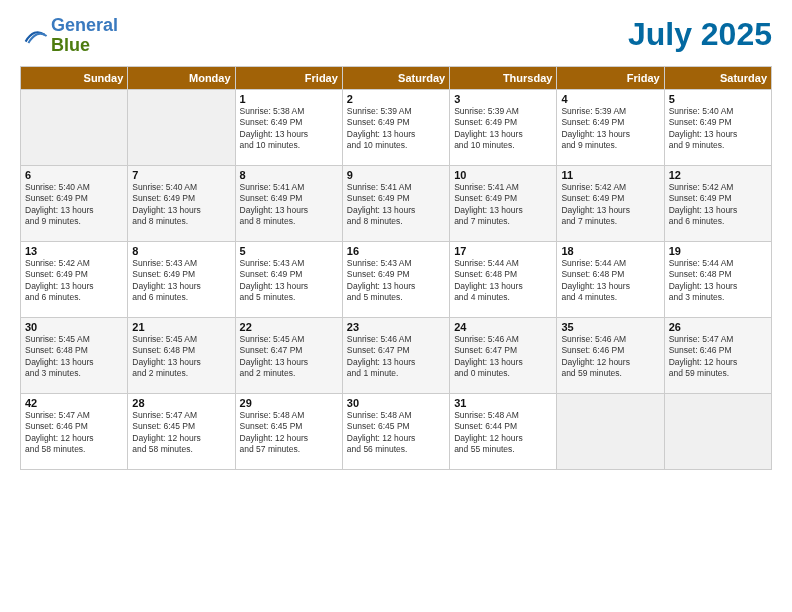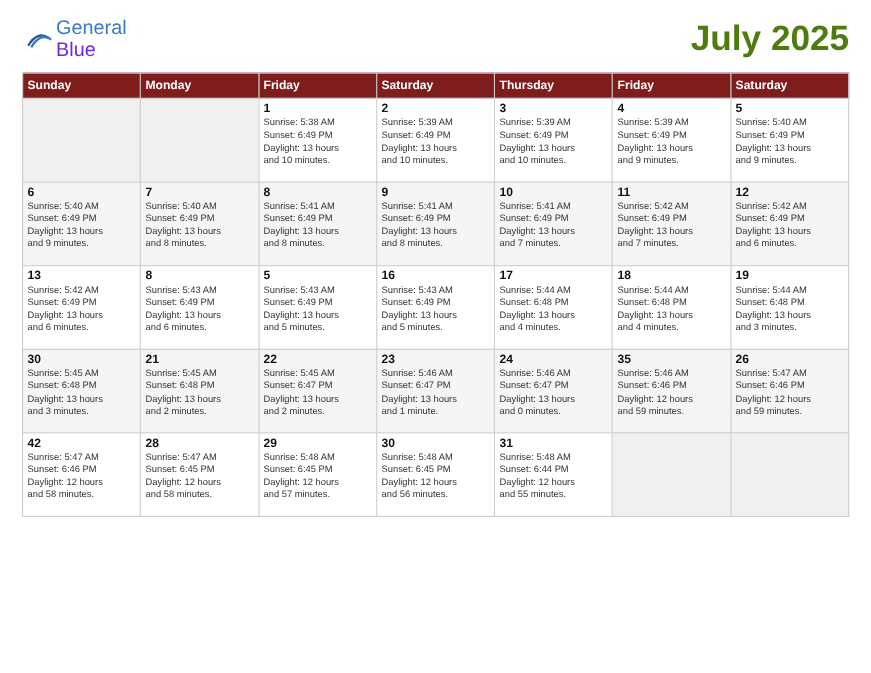--- a/index.html
+++ b/index.html
@@ -21,56 +21,56 @@
       justify-content: space-between;
       align-items: flex-start;
       margin-bottom: 10px;
     }
     .logo {
       display: flex;
       align-items: center;
     }
     .logo-text {
       font-size: 18px;
-      font-weight: normal;
+      font-weight: bold;
       color: #1a3a6b;
       line-height: 1.1;
     }
     .logo-text span {
       color: #3a7abf;
     }
     .logo-icon {
       width: 28px;
       height: 28px;
       margin-right: 3px;
     }
     .title-block {
       text-align: right;
     }
     .month-title {
       font-size: 32px;
       font-weight: bold;
-      color: #4d7c0f;
+      color: #0369a1;
     }
     .location-title {
       font-size: 16px;
       color: #333;
     }
     .calendar-table {
       width: 100%;
       border-collapse: collapse;
       font-size: 9px;
     }
     .calendar-table thead tr th {
-      background: #7f1d1d;
+      background: #a16207;
       color: #fff;
       font-size: 11px;
       font-weight: bold;
       padding: 5px 4px;
-      text-align: left;
+      text-align: right;
       border: 1px solid #ccc;
     }
     .calendar-table tbody tr td {
       border: 1px solid #ccc;
       vertical-align: top;
       padding: 3px 4px;
       width: calc(100% / 7);
       height: 76px;
     }
     .day-number {
@@ -104,21 +104,21 @@
 <div class="page">
   <div class="header">
     <div class="logo">
       <svg class="logo-icon" viewBox="0 0 40 40">
         <rect x="0" y="0" width="40" height="40" fill="none"></rect>
         <path d="M8 28 Q20 8 35 18" stroke="#1a5ca8" stroke-width="3" fill="none"></path>
         <path d="M12 30 Q24 10 38 20" stroke="#3a7abf" stroke-width="3" fill="none"></path>
       </svg>
       <div class="logo-text">
         <div><span>General</span></div>
-        <div style="color:#6d28d9">Blue</div>
+        <div style="color:#4d7c0f">Blue</div>
       </div>
     </div>
     <div class="title-block">
       <div class="month-title">July 2025</div>
     </div>
   </div>
 
   <table class="calendar-table">
     <thead>
       <tr>

